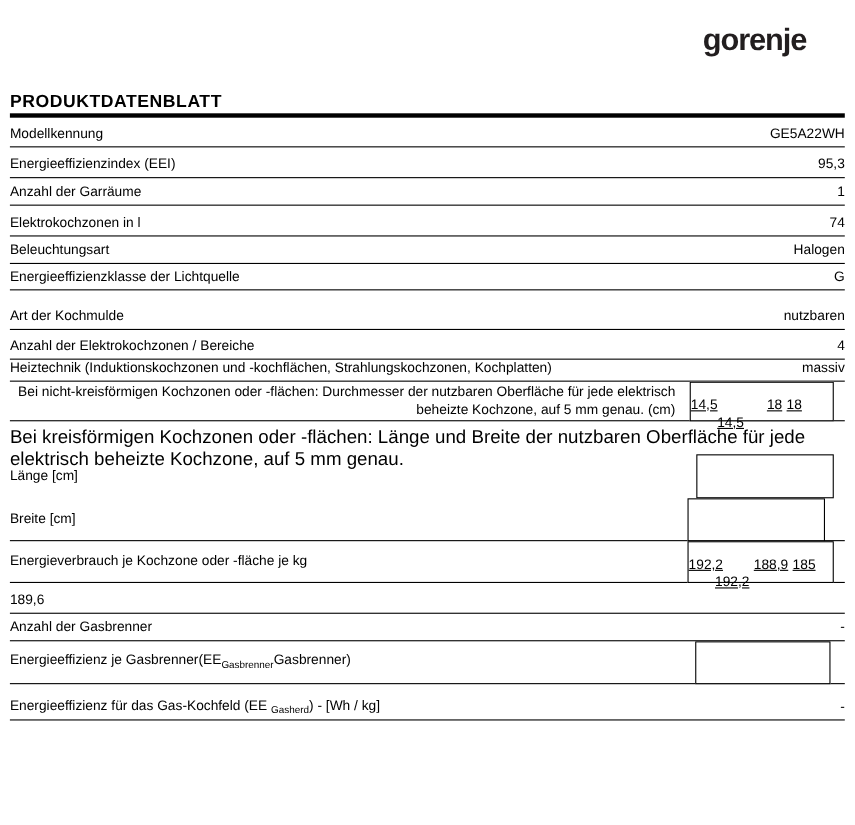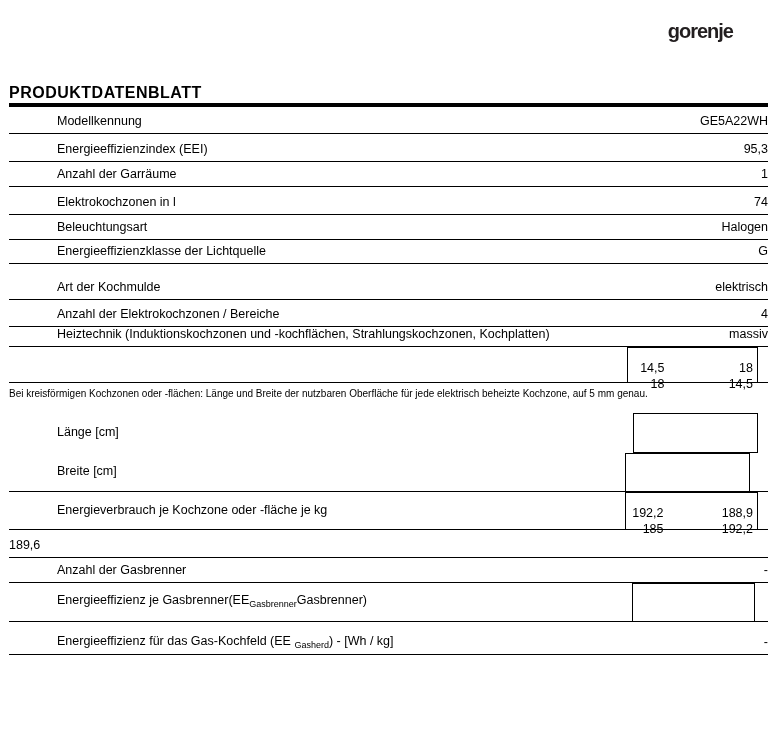--- a/index.html
+++ b/index.html
@@ -2,62 +2,62 @@
 <html><head>
 <meta charset="utf-8">
 <style>
   html,body { margin:0; padding:0; background:#fff; }
   .page {
     position:relative; width:777px; height:750px; background:#ffffff;
     font-family:"Liberation Sans", sans-serif; color:#000; overflow:hidden;
   }
   .logo {
     position:absolute; top:20px; right:44px;
-    font-size:20px; font-weight:bold; letter-spacing:-1px; color:#221e1f;
+    font-size:28px; font-weight:bold; letter-spacing:-1px; color:#221e1f;
   }
   .sheet { position:absolute; left:9px; top:0; width:759px; }
   .doc-title {
     padding-top:84px; padding-bottom:2px; line-height:17px;
     font-size:16px; font-weight:bold; letter-spacing:0.5px;
     border-bottom:4px solid #000000;
   }
   .row {
     display:flex; justify-content:space-between; align-items:flex-end;
     box-sizing:border-box; border-bottom:1px solid #000;
     padding-bottom:3px; position:relative;
     font-size:12.5px; line-height:1.25;
   }
   .row.center { align-items:center; padding-bottom:0; }
   .row.noline { border-bottom:none; }
   .para {
-    box-sizing:border-box; font-size:10px; line-height:1.2;
+    box-sizing:border-box; font-size:17px; line-height:1.2;
     padding-top:5px; position:relative;
   }
   .gap16 { height:16px; }
   .h20{height:20px}.h24{height:24px}.h25{height:25px}.h27{height:27px}
   .h28{height:28px}.h30{height:30px}.h33{height:33px}.h36{height:36px}
   .h38{height:38px}.h39{height:39px}.h40{height:40px}.h92{height:92px}
-  .label { text-align:right;margin-left:48px; }
+  .label { text-align:right; }
   .value { text-align:right; white-space:nowrap; }
   .label-narrow { max-width:605px; }
   .sub { font-size:9px; vertical-align:-3px; }
   .cellbox {
     position:absolute; top:0; bottom:-1px; box-sizing:border-box;
     border:1px solid #000; background:#fff;
   }
   .cellbox.closed { bottom:0; }
   .box-laenge   { left:624px; width:125px; }
   .box-breite   { left:616px; width:125px; }
   .box-verbrauch{ left:616px; width:133px; }
   .box-nichtkreis{ left:618px; width:131px; }
   .box-gas      { left:623px; width:123px; }
   .grid2x2 {
     display:grid; width:100%; height:100%; box-sizing:border-box;
-    grid-template-columns:1fr 1fr; grid-template-rows:1fr 1fr;
-    align-items:center; padding:13px 0;
+    grid-template-columns:1fr 1fr 1fr; grid-template-rows:1fr 1fr;
+    align-items:center; padding:13px 0;text-decoration:underline;
   }
   .grid2x2 .c { text-align:right; font-size:12.5px; }
   .grid2x2 .c1 { padding-right:28px; }
   .grid2x2 .c2 { padding-right:4px; }
   .oven-wrap { position:absolute; right:22px; top:7px; width:48px; height:78px; }
 </style>
 </head>
 <body>
 
 <div class="page">
@@ -96,34 +96,35 @@
 
     <div class="row h24">
       <div class="label">Energieeffizienzklasse der Lichtquelle</div>
       <div class="value">G</div>
     </div>
 
     <div class="gap16"></div>
 
     <div class="row h20">
       <div class="label">Art der Kochmulde</div>
-      <div class="value">elektrisch</div>
+      <div class="value">nutzbaren</div>
     </div>
 
     <div class="row h27">
       <div class="label">Anzahl der Elektrokochzonen / Bereiche</div>
       <div class="value">4</div>
     </div>
 
     <div class="row h20">
       <div class="label">Heiztechnik (Induktionskochzonen und -kochflächen, Strahlungskochzonen, Kochplatten)</div>
       <div class="value">massiv</div>
     </div>
 
     <div class="row h36 center">
+      <div class="label label-narrow">Bei nicht-kreisförmigen Kochzonen oder -flächen: Durchmesser der nutzbaren Oberfläche für jede elektrisch beheizte Kochzone, auf 5 mm genau. (cm)</div>
       <div class="cellbox box-nichtkreis">
         <div class="grid2x2">
           <div class="c c1">14,5</div>
           <div class="c c2">18</div>
           <div class="c c1">18</div>
           <div class="c c2">14,5</div>
         </div>
       </div>
     </div>
 

